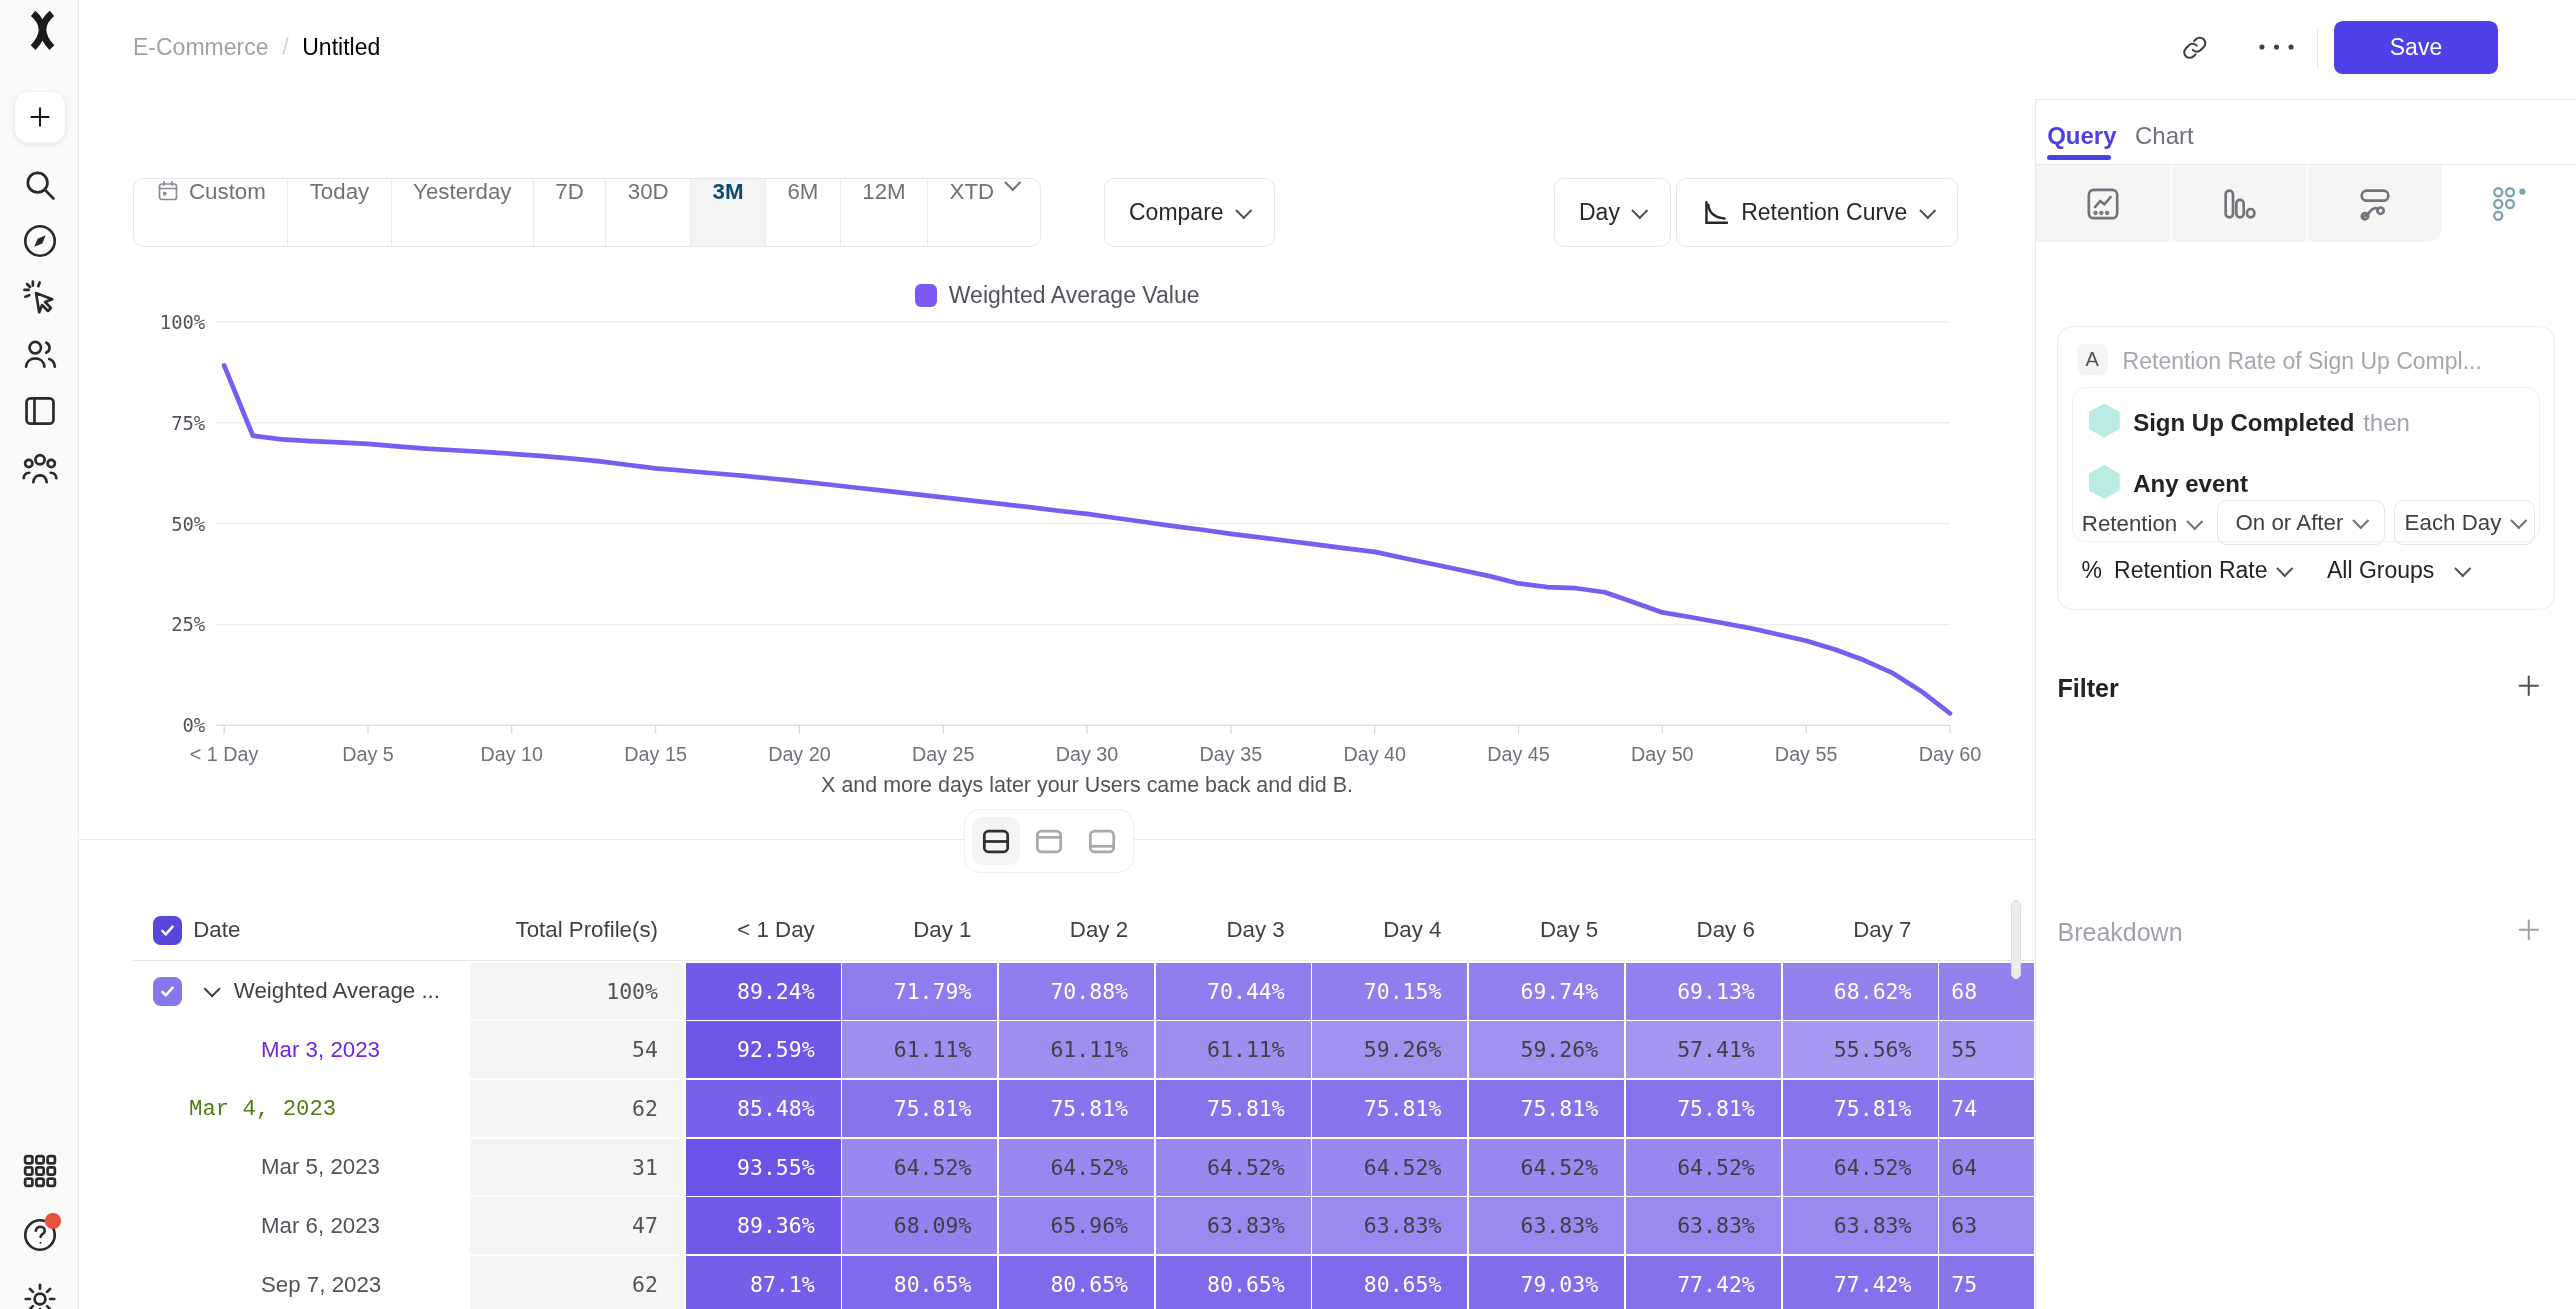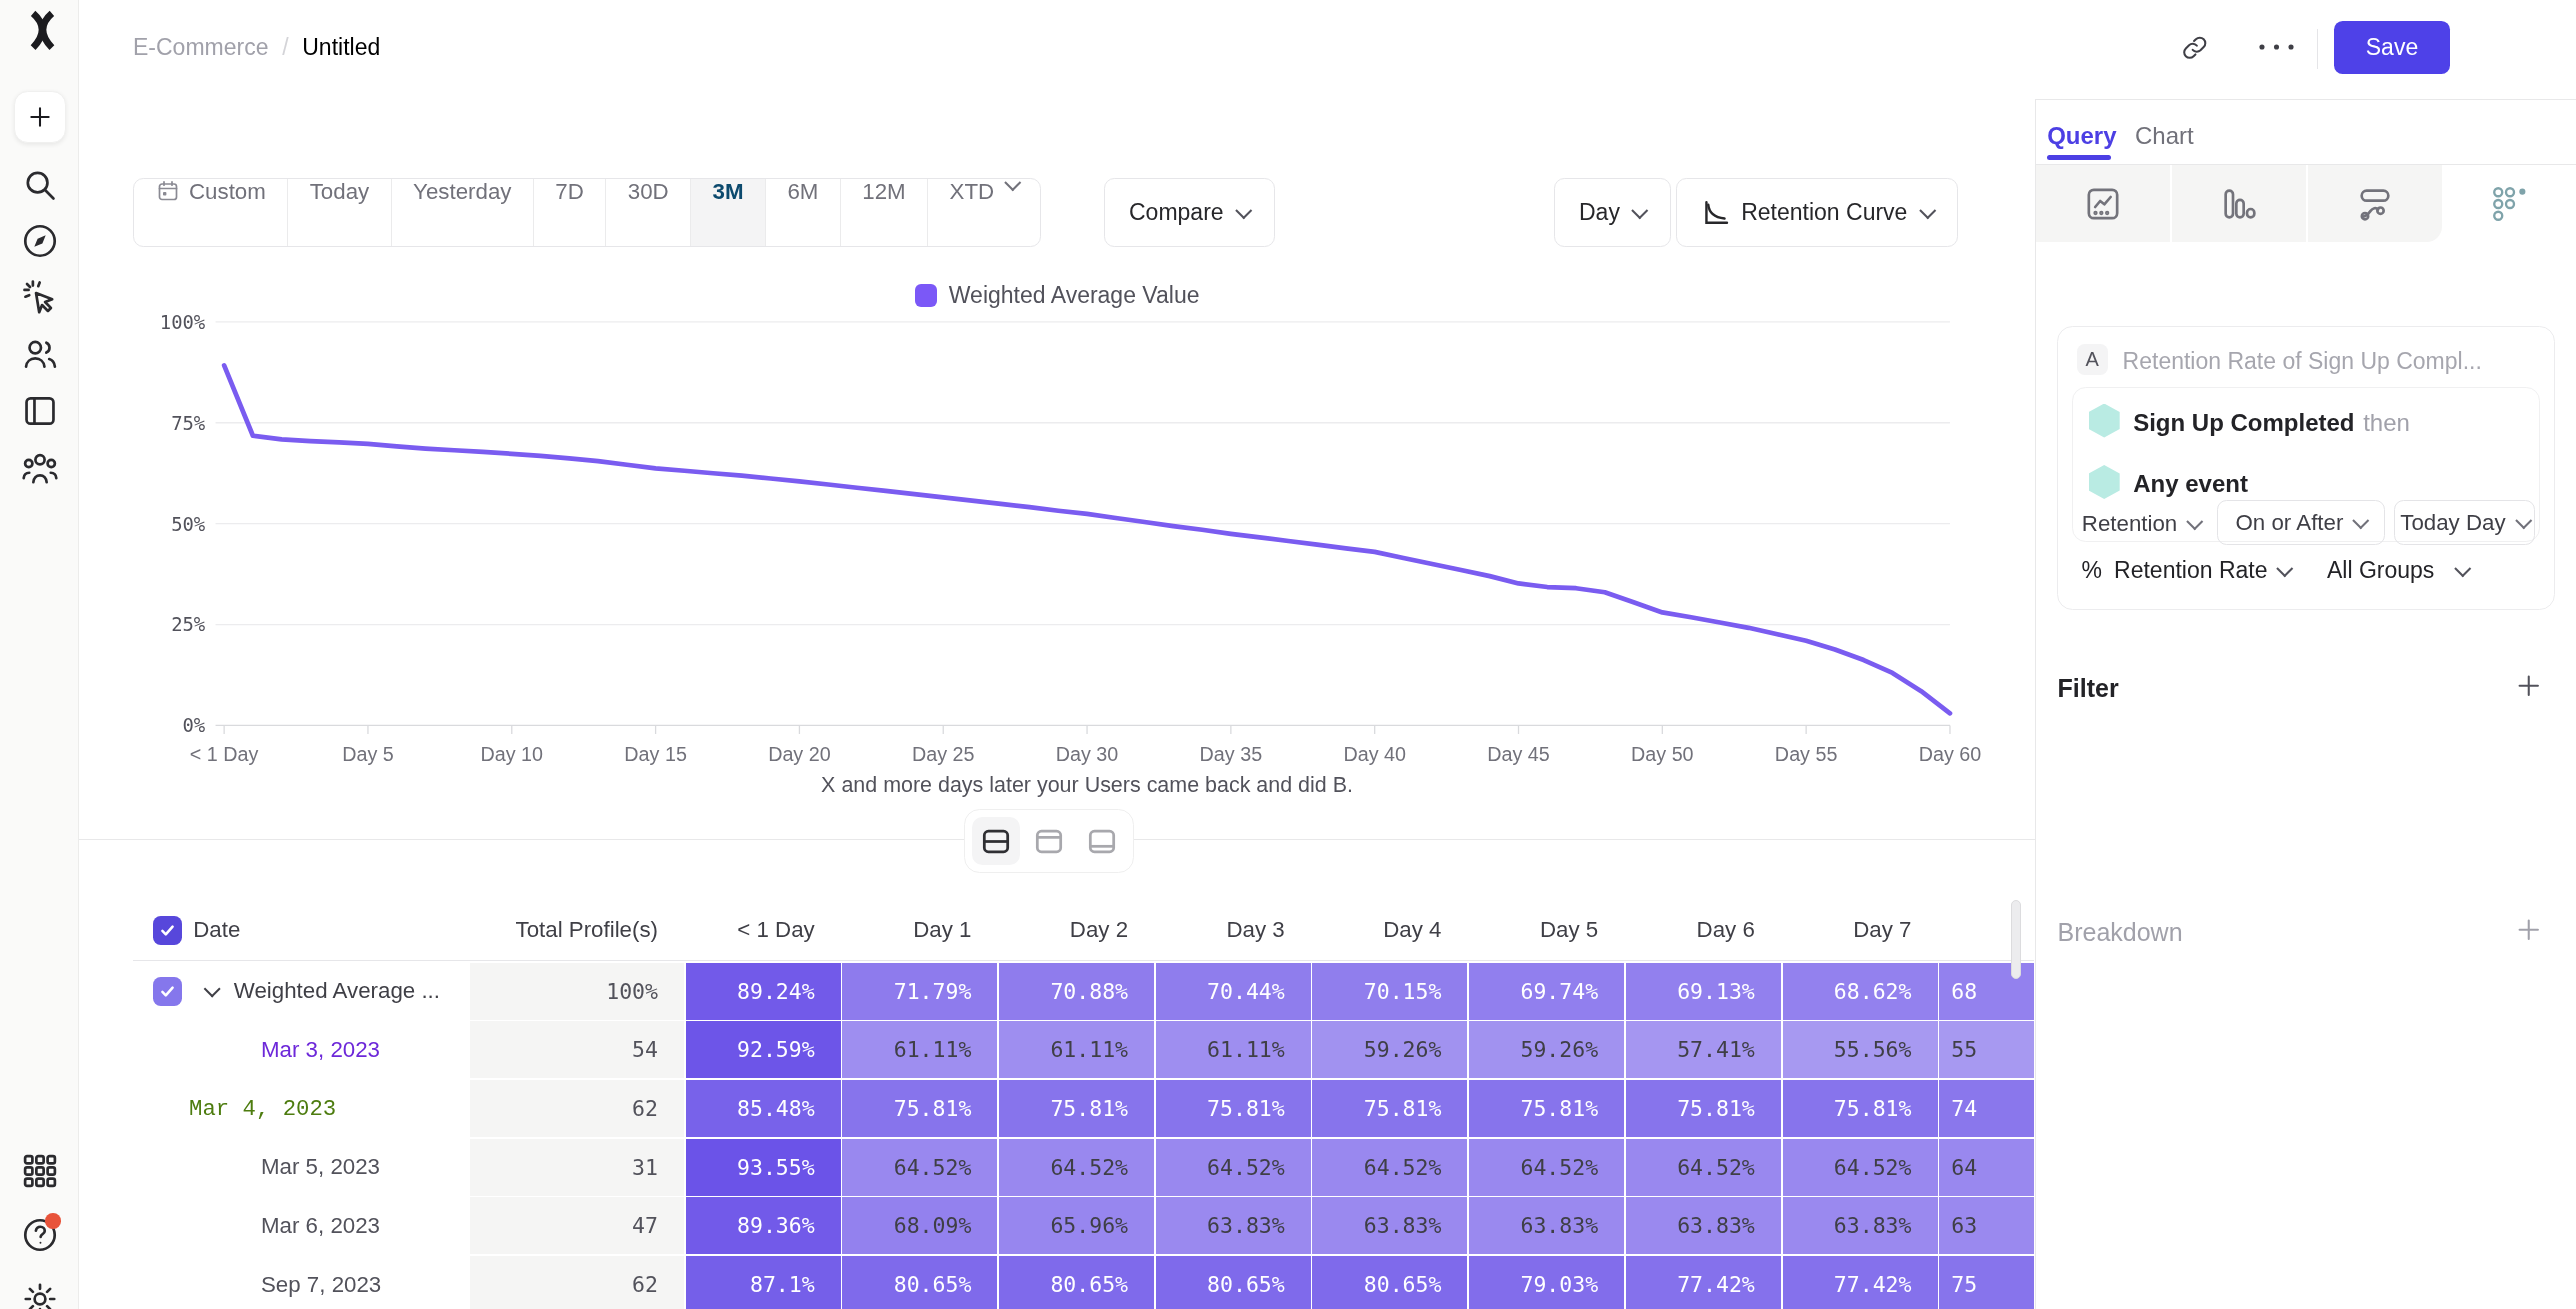--- a/index.html
+++ b/index.html
@@ -14,21 +14,21 @@
   .plus-tile{position:absolute;left:13.7px;top:91px;width:50px;height:50px;background:#fff;border:0.9px solid #F0F0EF;border-radius:13.7px;
              box-shadow:0 1.7px 4.3px rgba(0,0,0,.07);display:flex;align-items:center;justify-content:center;color:#1B1B1F;}
   .help-badge{position:absolute;left:45px;top:1213px;width:15.5px;height:15.5px;border-radius:50%;}
   
   .crumb{position:absolute;left:133px;top:34px;font-size:23px;display:flex;gap:13.7px;align-items:center;}
   .crumb .parent{color:#A1A1AA;}
   .crumb .sep{color:#D4D4D8;}
   .crumb .cur{color:#000000;font-weight:500;}
   .topbar-ic{position:absolute;color:#3F3F46;}
   .vdiv{position:absolute;left:2317px;top:29px;width:0.9px;height:40px;background:#E5E5E8;}
-  .save-btn{position:absolute;left:2334px;top:20.6px;width:116px;height:53px;border-radius:8.6px;display:flex;align-items:center;justify-content:center;
+  .save-btn{position:absolute;left:2334px;top:20.6px;width:164px;height:53px;border-radius:8.6px;display:flex;align-items:center;justify-content:center;
             color:#fff;font-size:23px;font-weight:500;}
   
   .seg-group{position:absolute;left:133px;top:178px;height:69px;display:inline-flex;align-items:stretch;background:#fff;
              border:0.9px solid #E6E6E9;border-radius:10.3px;overflow:hidden;box-sizing:border-box;}
   .seg-item{display:flex;align-items:flex-start;padding:0 21.5px;font-size:22.3px;color:#71717A;gap:9.5px;white-space:nowrap;cursor:default;}
   .seg-item.active{background:#F4F4F5;color:#0c4a6e;font-weight:700;}
   .seg-sep{width:0.9px;background:#EBEBEC;}
   .tool-btn{position:absolute;top:178px;height:69px;display:inline-flex;align-items:center;background:#fff;border:0.9px solid #E6E6E9;
             border-radius:10.3px;box-sizing:border-box;padding:0 24px;font-size:23px;font-weight:500;color:#27272A;gap:11.2px;white-space:nowrap;}
   .chev{display:inline-block;width:9.5px;height:9.5px;border-right:2.2px solid #52525B;border-bottom:2.2px solid #52525B;
@@ -472,21 +472,21 @@
         <div class="evt" style="top:82px"><span>Any event</span></div>
         <div class="dd-plain" style="left:8.6px;top:123px">
           <span>Retention</span>
             <span class="chev lite"></span>
         </div>
         <div class="dd-btn" style="left:144px;top:112px;width:168px">
           <span>On or After</span>
             <span class="chev lite"></span>
         </div>
         <div class="dd-btn" style="left:321px;top:112px;width:141px">
-          <span>Today Day</span>
+          <span>Each Day</span>
             <span class="chev lite"></span>
         </div>
       </div>
       <div class="measure">
         <span>%</span>
         <span style="display:inline-flex;align-items:center;gap:8.6px">
             <span>Retention Rate</span>
             <span class="chev"></span>
           </span>
         <span style="display:inline-flex;align-items:center;gap:19px;margin-left:24px">

